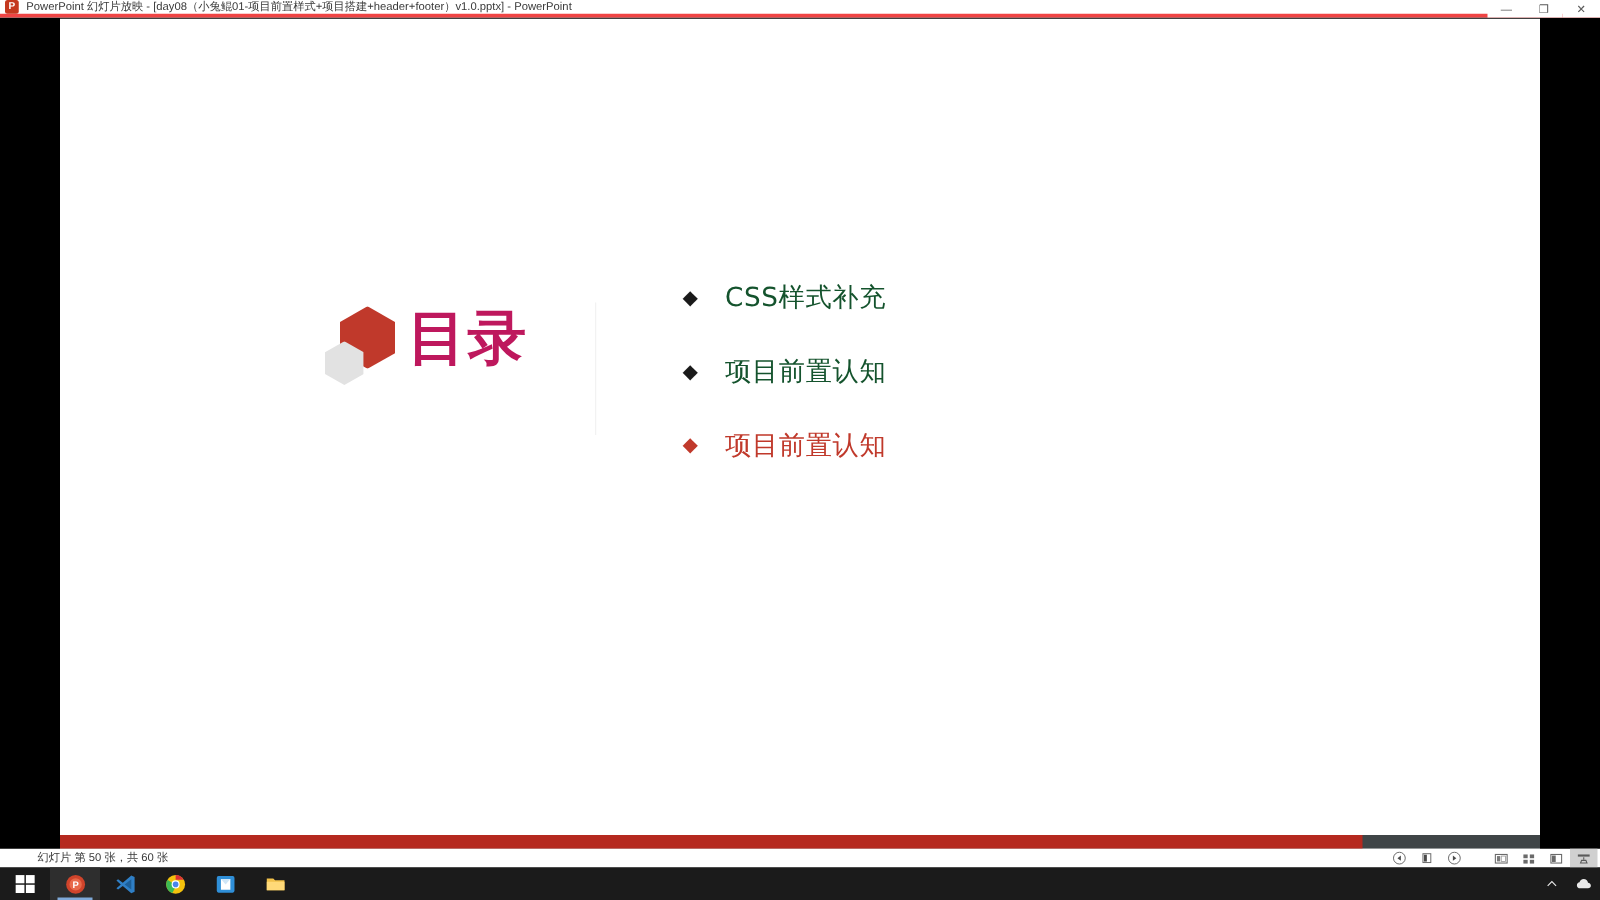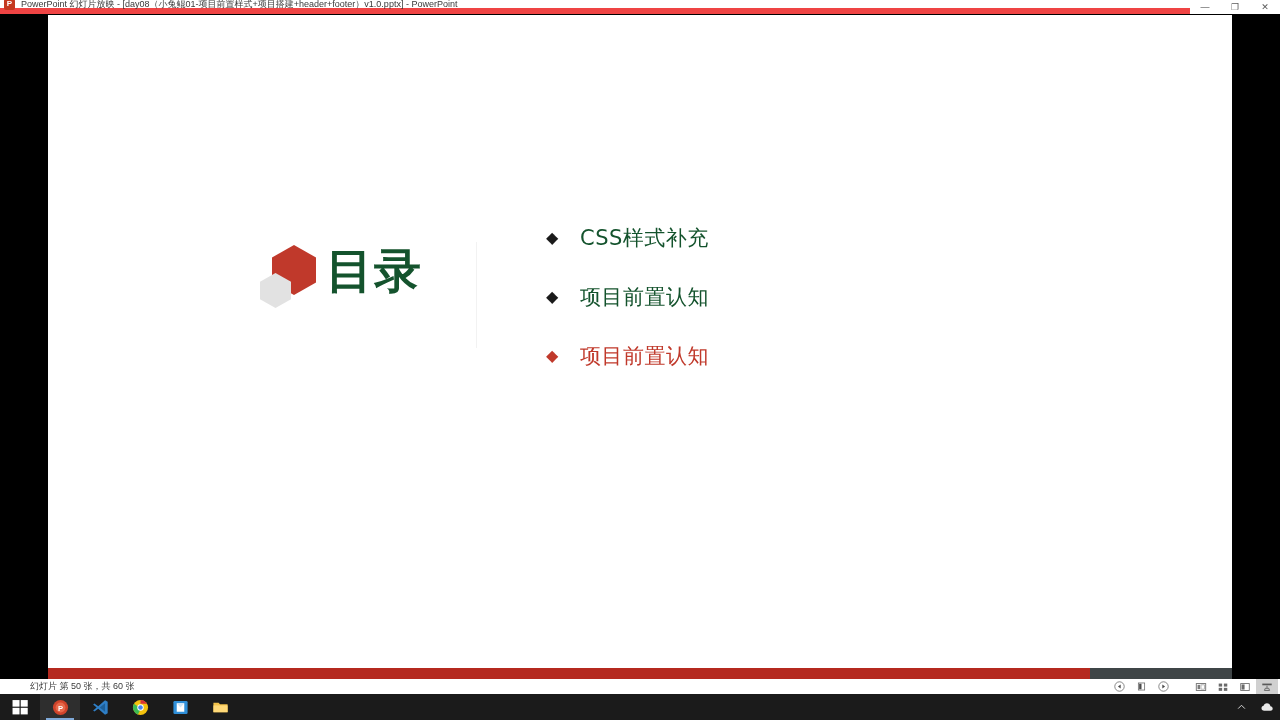--- a/index.html
+++ b/index.html
@@ -6,21 +6,21 @@
   html, body {
     width:1280px; height:720px; overflow:hidden;
     background:#000;
     font-family:"Liberation Sans","DejaVu Sans",sans-serif;
   }
 
   
   #titlebar{
     position:absolute; left:0; top:0; width:1280px; height:14px;
     background:#ffffff; display:flex; align-items:center;
-    border-bottom:6px solid #ef4444;
+    border-bottom:3px solid #ef4444;
   }
   #titlebar .ppt-logo{
     width:11px; height:11px; margin-left:4px; margin-right:6px;
     border-radius:2px; background:#c4381f; position:relative; flex:none;
   }
   #titlebar .ppt-logo::after{
     content:"P"; position:absolute; left:0; top:-1px; width:11px; height:11px;
     color:#fff; font-size:8px; font-weight:bold; line-height:12px; text-align:center;
     font-family:"Liberation Sans",sans-serif;
   }
@@ -62,21 +62,21 @@
     background:#c0392b;
     clip-path:polygon(50% 0%,100% 25%,100% 75%,50% 100%,0% 75%,0% 25%);
   }
   .hex-gray{
     left:0px; top:28px; width:31px; height:35px;
     background:#e2e2e2;
     clip-path:polygon(50% 0%,100% 25%,100% 75%,50% 100%,0% 75%,0% 25%);
   }
   #toc-title-cn{
     position:absolute; left:66px; top:8px;
-    font-size:47px; font-weight:bold; color:#14532d;
+    font-size:47px; font-weight:bold; color:#be185d;
     font-family:"DejaVu Sans","Liberation Sans",sans-serif;
     letter-spacing:1px; line-height:52px;
   }
   #toc-title-en{
     position:absolute; left:6px; top:81px;
     font-size:31px; color:#e6e6e6; letter-spacing:1px;
     font-family:"Liberation Sans",sans-serif; line-height:34px;
   }
   #divider{
     position:absolute; left:428px; top:227px; width:1px; height:106px;

